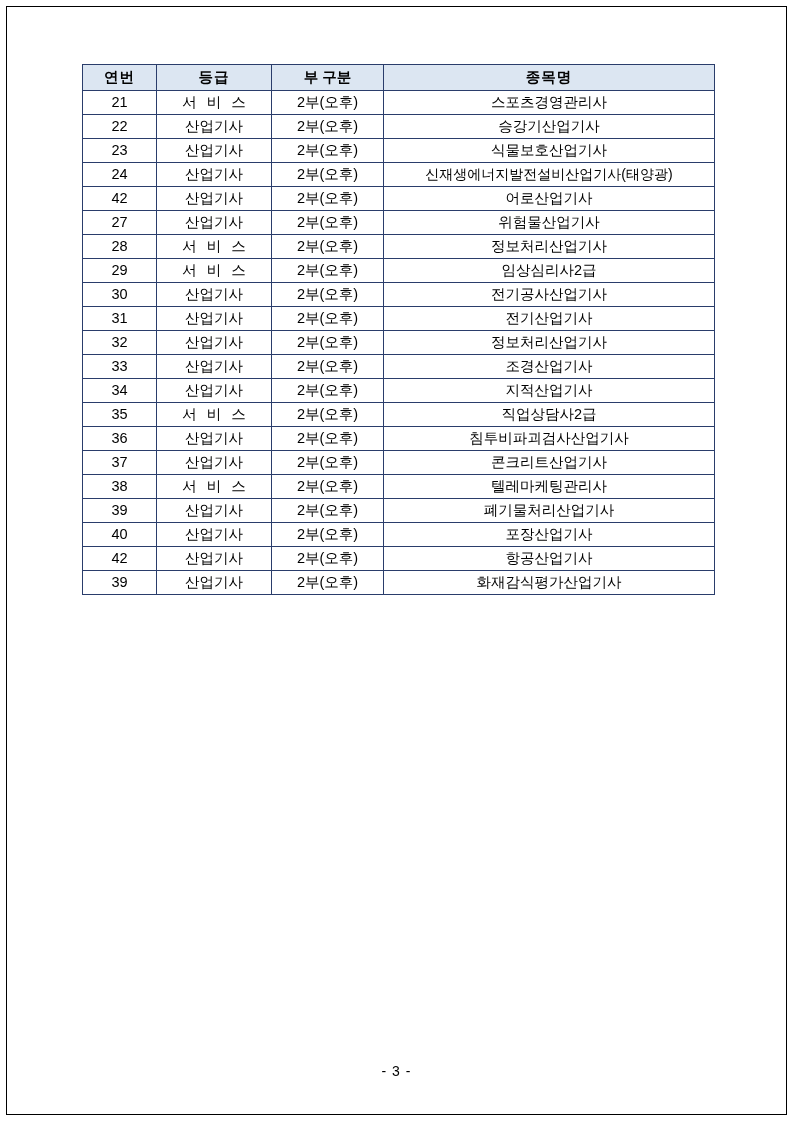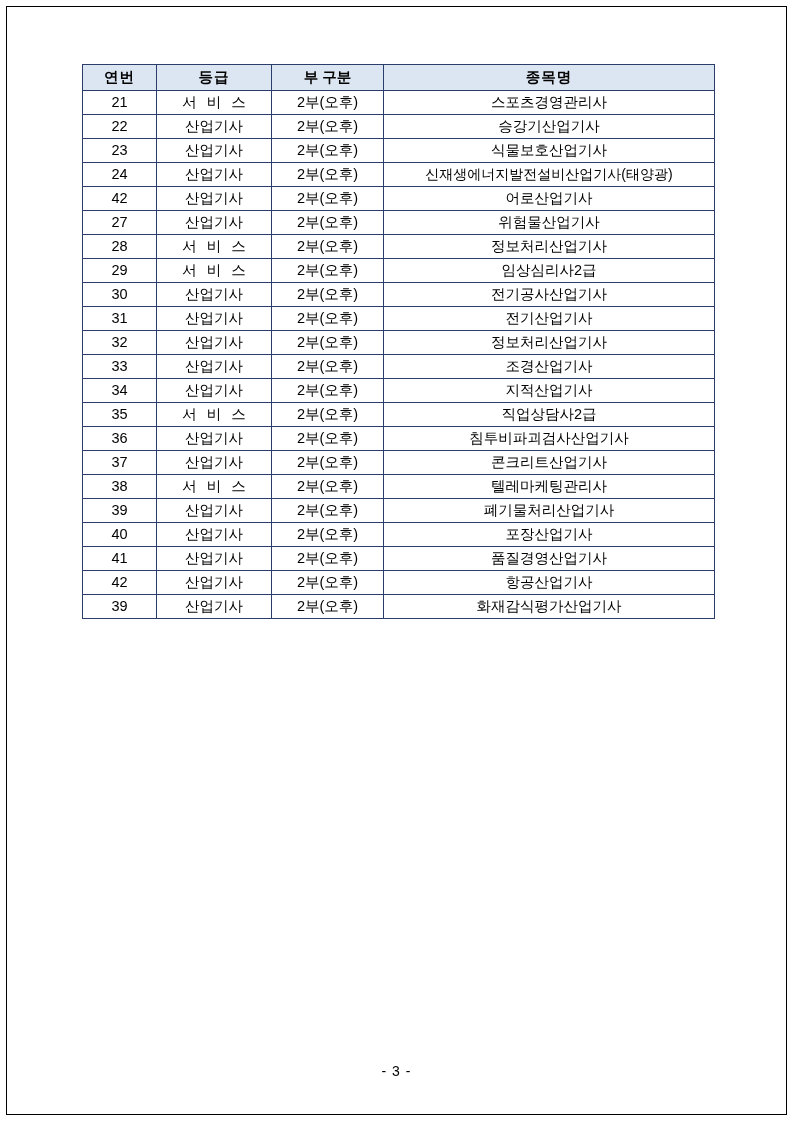--- a/index.html
+++ b/index.html
@@ -217,26 +217,20 @@
             <td class="part-cell">2부(오후)</td>
             <td class="name-cell">폐기물처리산업기사</td>
           </tr>
           <tr>
             <td class="no-cell">40</td>
             <td class="grade-cell">산업기사</td>
             <td class="part-cell">2부(오후)</td>
             <td class="name-cell">포장산업기사</td>
           </tr>
           <tr>
-            <td class="no-cell">41</td>
-            <td class="grade-cell">산업기사</td>
-            <td class="part-cell">2부(오후)</td>
-            <td class="name-cell">품질경영산업기사</td>
-          </tr>
-          <tr>
             <td class="no-cell">42</td>
             <td class="grade-cell">산업기사</td>
             <td class="part-cell">2부(오후)</td>
             <td class="name-cell">항공산업기사</td>
           </tr>
           <tr>
             <td class="no-cell">39</td>
             <td class="grade-cell">산업기사</td>
             <td class="part-cell">2부(오후)</td>
             <td class="name-cell">화재감식평가산업기사</td>

